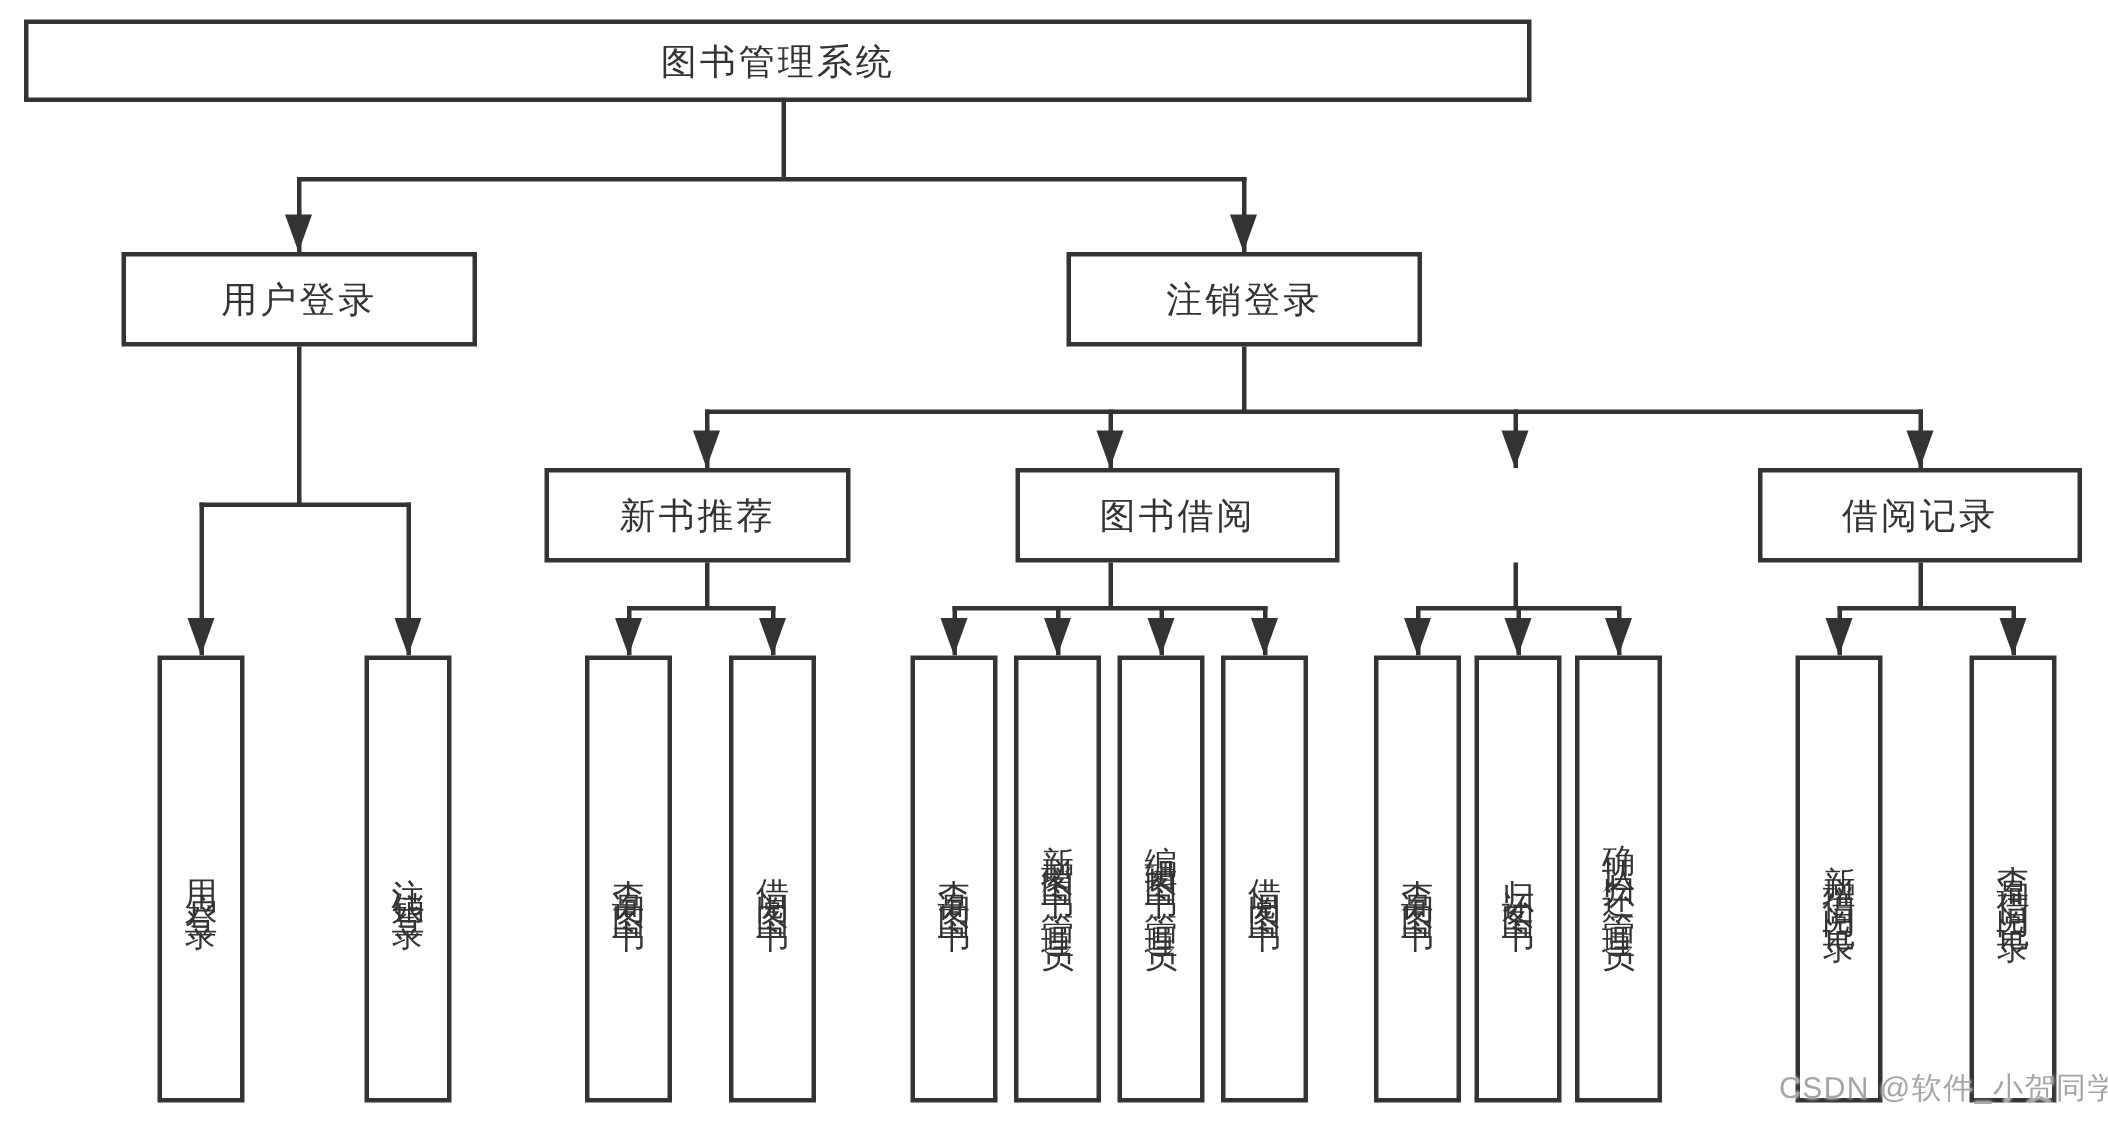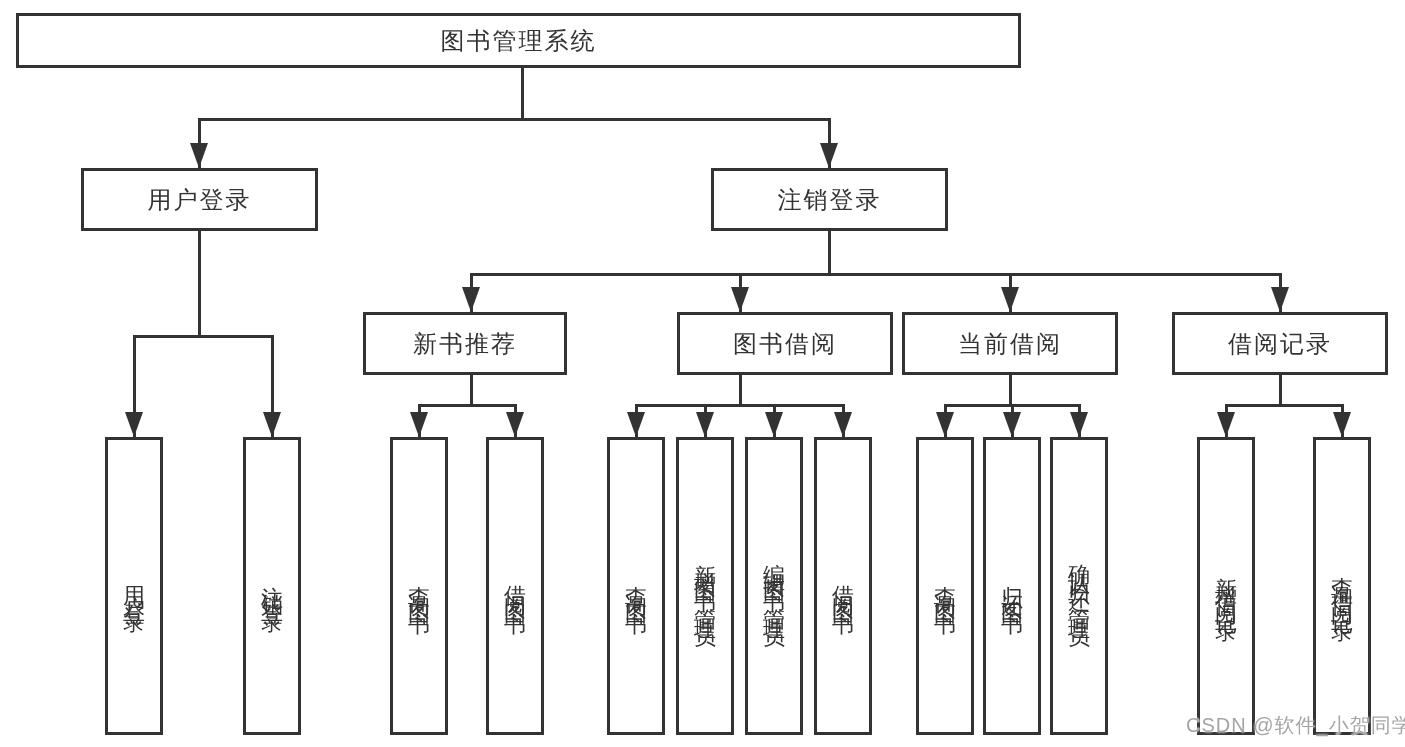--- a/index.html
+++ b/index.html
@@ -119,23 +119,20 @@
   <div class="arrow" style="left:731px; top:287px;"></div>
   <div class="arrow" style="left:1001px; top:287px;"></div>
   <div class="arrow" style="left:1271px; top:287px;"></div>
 
   <div class="hbox" style="left:363px; top:312px; width:204px; height:63px;">
     <span>新书推荐</span>
   </div>
   <div class="hbox" style="left:632px; top:312px; width:216px; height:63px;margin-left:45px;">
     <span>图书借阅</span>
   </div>
-  <div class="hbox" style="left:902px; top:312px; width:216px; height:63px;">
-    <span>当前借阅</span>
-  </div>
   <div class="hbox" style="left:1172px; top:312px; width:216px; height:63px;">
     <span>借阅记录</span>
   </div>
 
   <div class="vline" style="left:470px; top:375px; height:31px;"></div>
   <div class="hline" style="left:418px; top:404px; width:99px;"></div>
   <div class="vline" style="left:418px; top:404px; height:33px;"></div>
   <div class="vline" style="left:514px; top:404px; height:33px;"></div>
   <div class="arrow" style="left:410px; top:412px;"></div>
   <div class="arrow" style="left:506px; top:412px;"></div>

